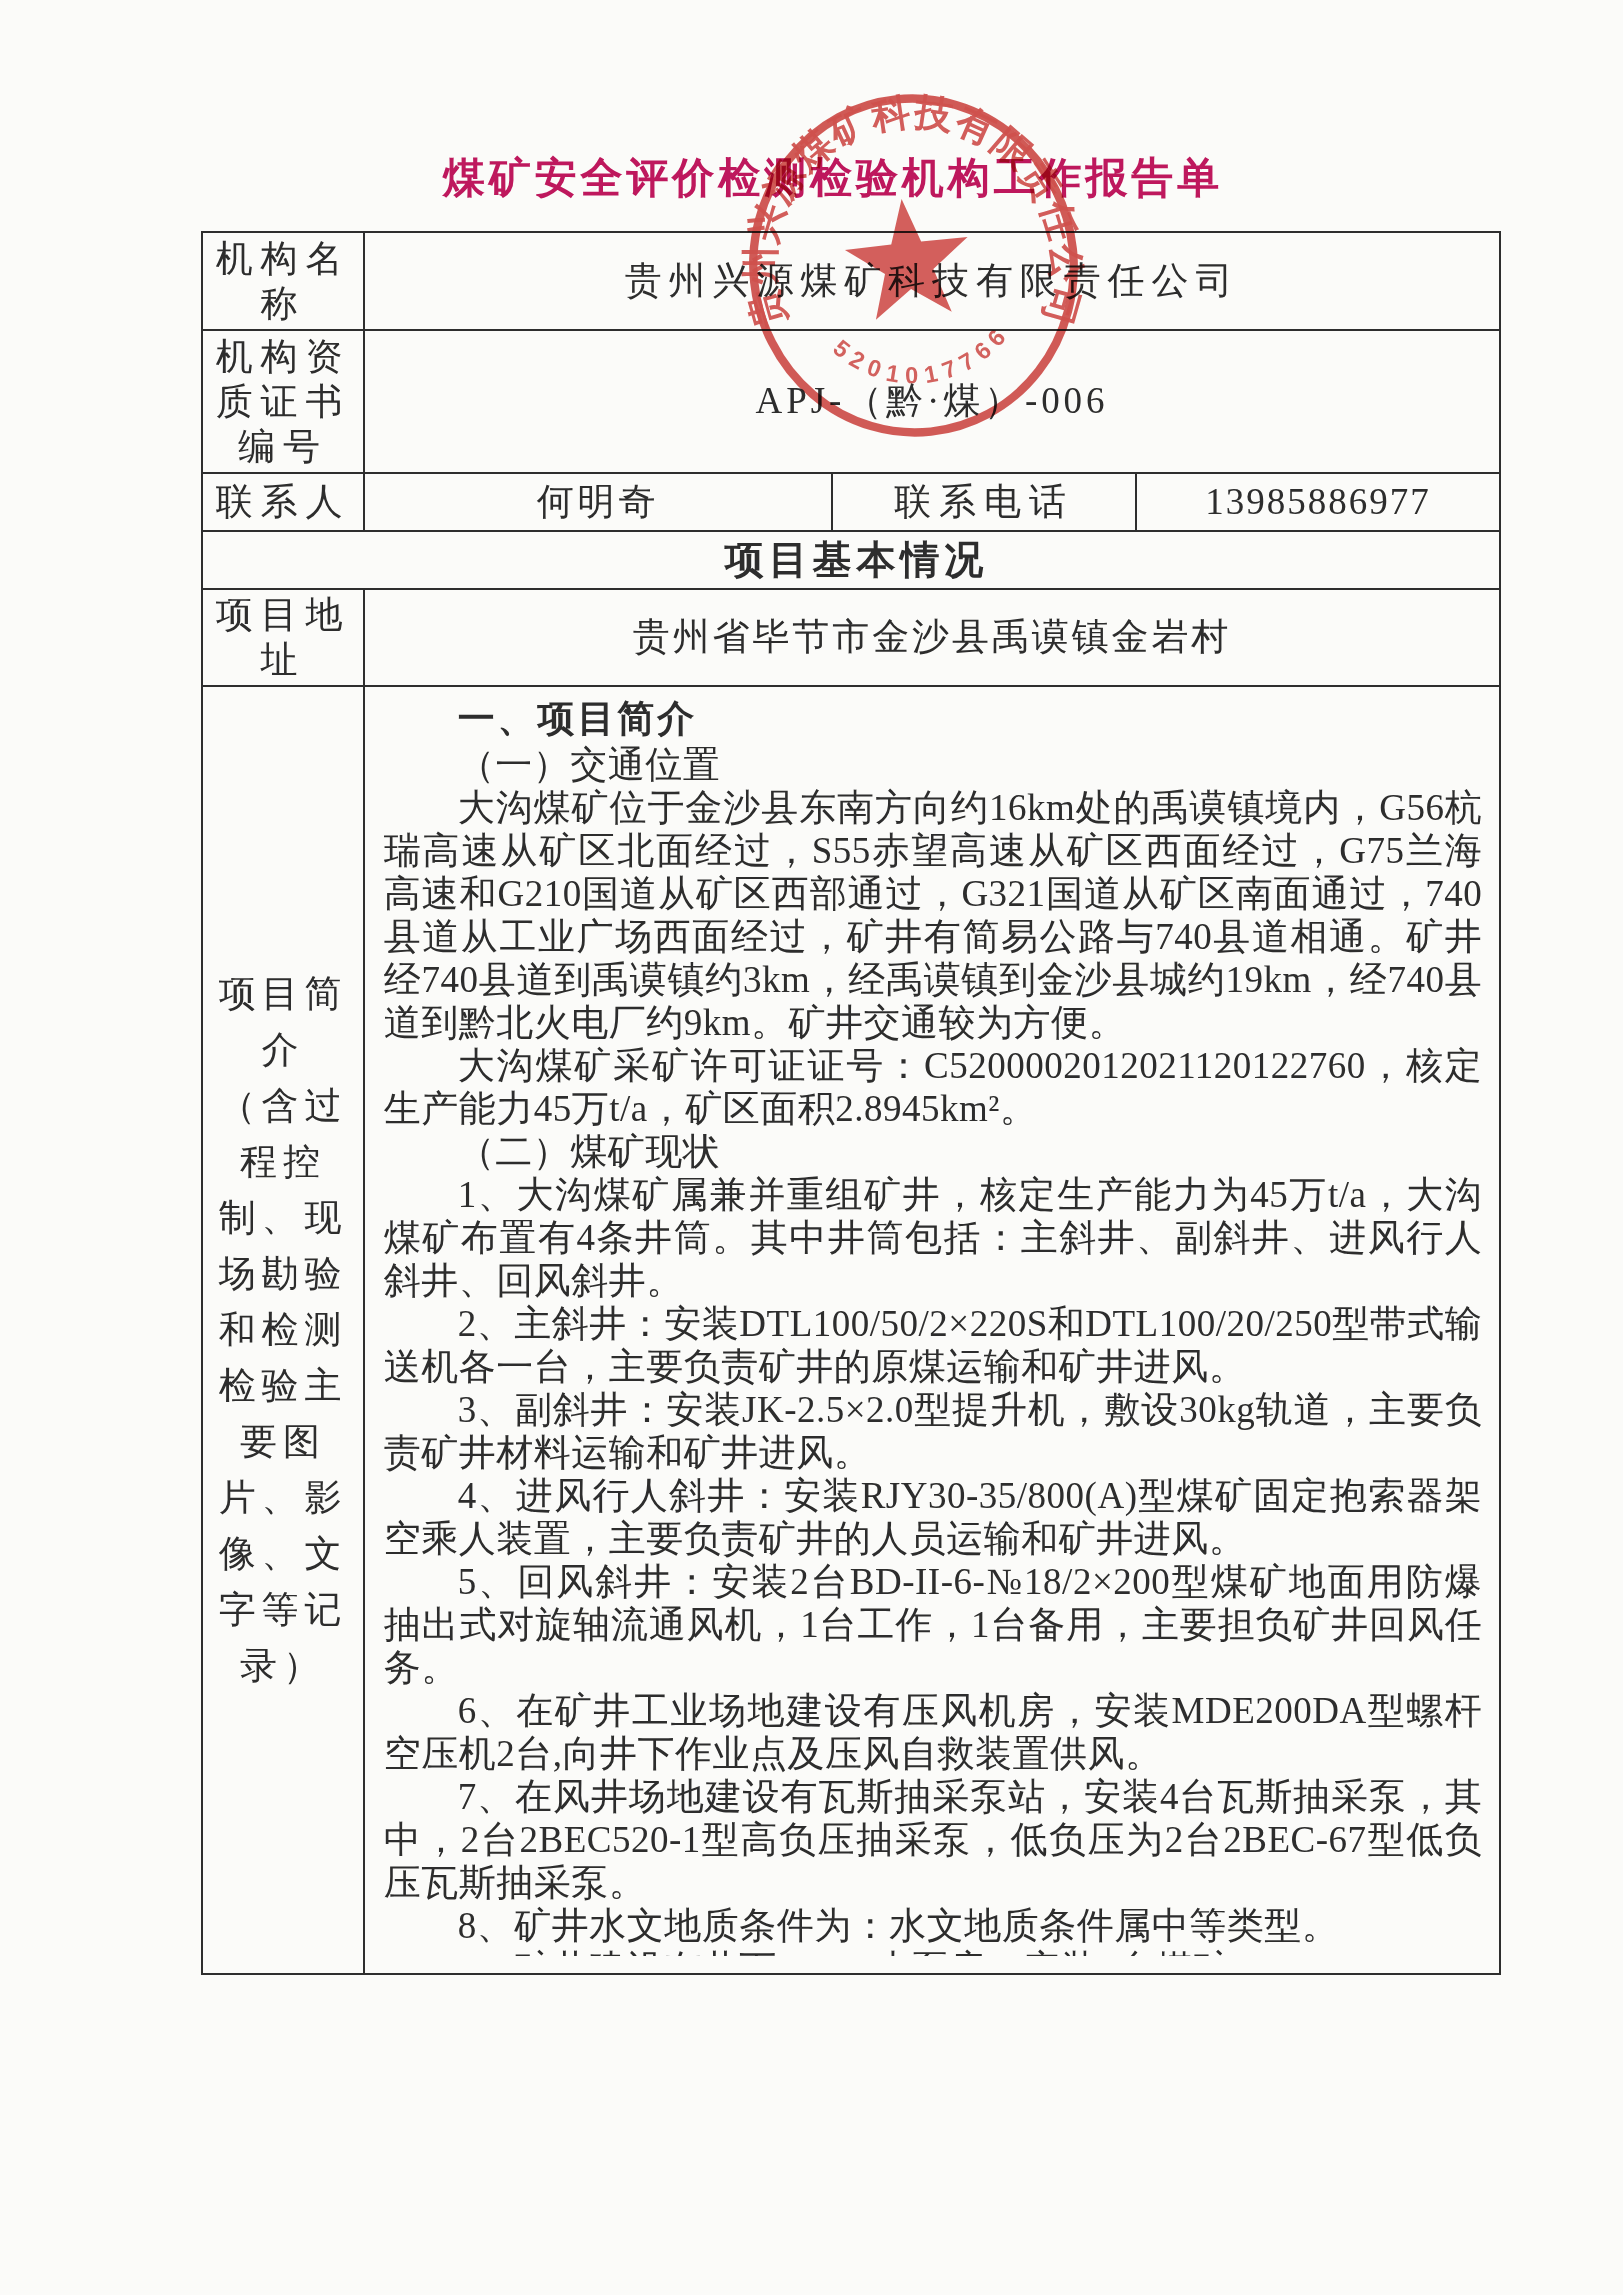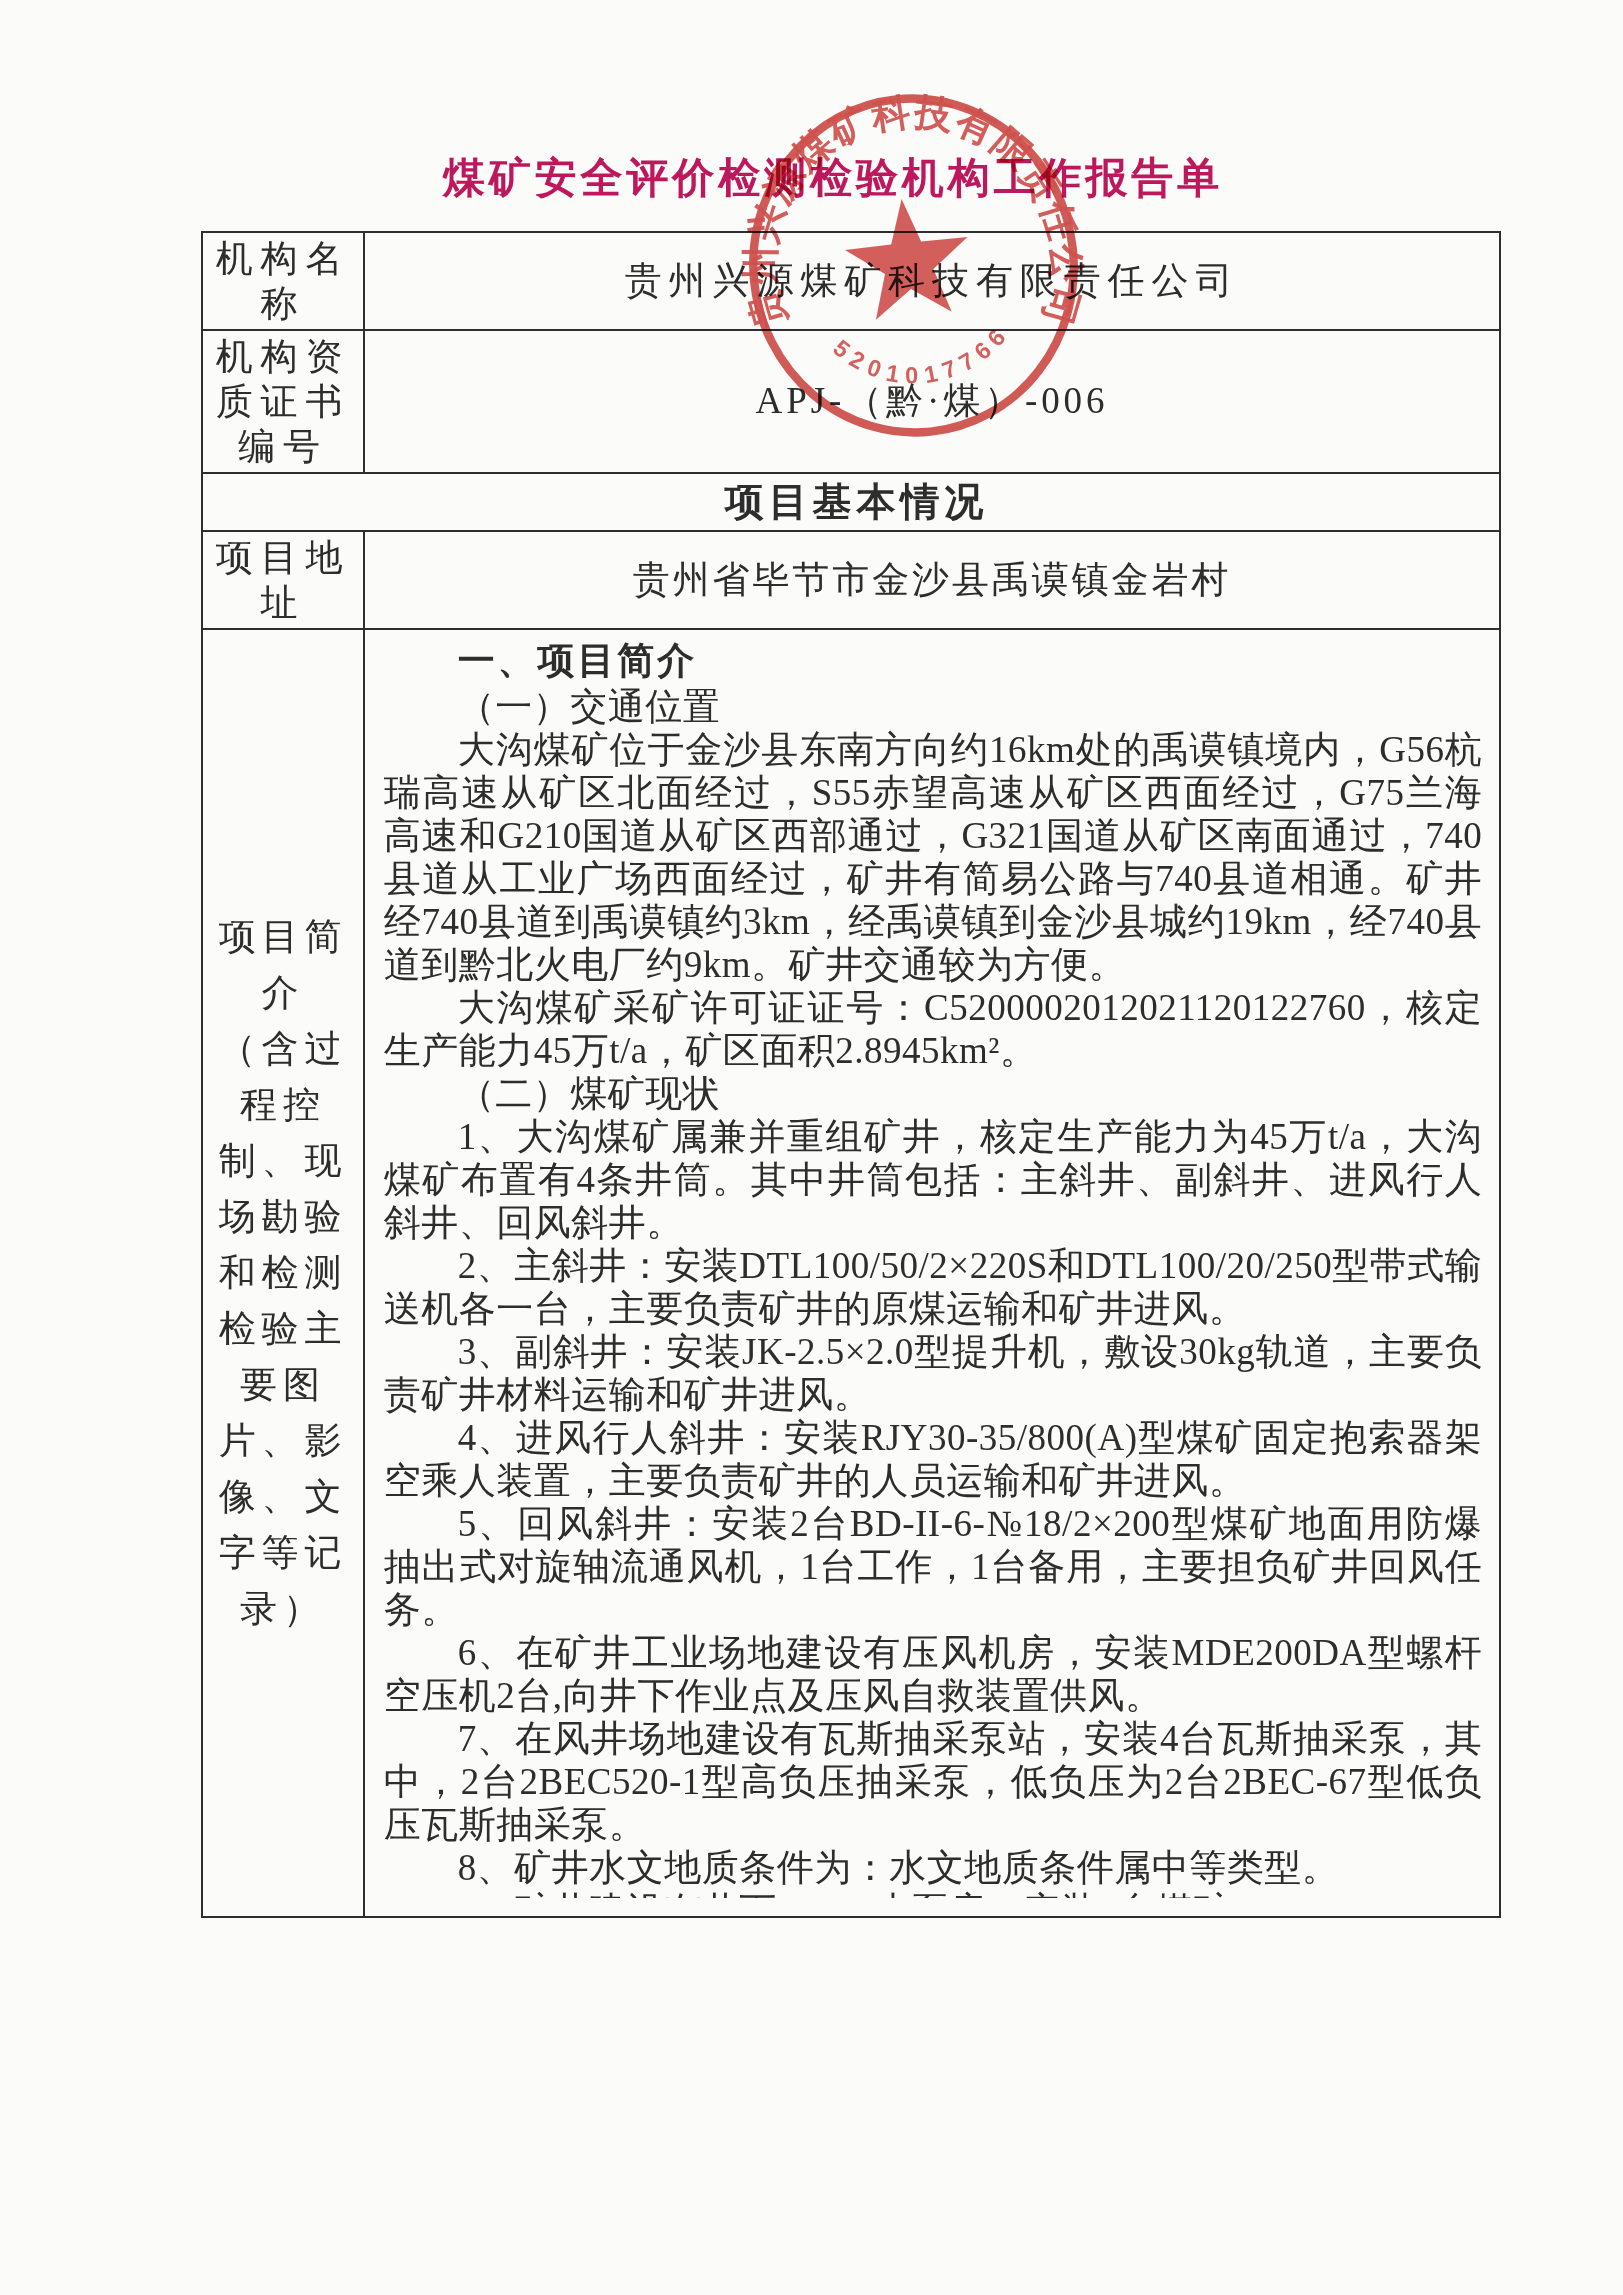--- a/index.html
+++ b/index.html
@@ -99,20 +99,26 @@
       <td class="lbl">机构名
 称</td>
       <td class="val" colspan="3" style="letter-spacing:6.9px">贵州兴源煤矿科技有限责任公司</td>
     </tr>
     <tr style="height:134px">
       <td class="lbl">机构资
 质证书
 编号</td>
       <td class="val" colspan="3">APJ-（黔·煤）-006</td>
     </tr>
+    <tr style="height:53px">
+      <td class="lbl">联系人</td>
+      <td class="val">何明奇</td>
+      <td class="val" style="letter-spacing:7.9px">联系电话</td>
+      <td class="val" style="letter-spacing:2px">13985886977</td>
+    </tr>
     <tr class="section-row" style="height:49px">
       <td colspan="4">项目基本情况</td>
     </tr>
     <tr style="height:90px">
       <td class="lbl">项目地
 址</td>
       <td class="val" colspan="3" style="letter-spacing:2.9px">贵州省毕节市金沙县禹谟镇金岩村</td>
     </tr>
     <tr style="height:1288px">
       <td class="lbl" style="line-height:56px;letter-spacing:5.9px">项目简

